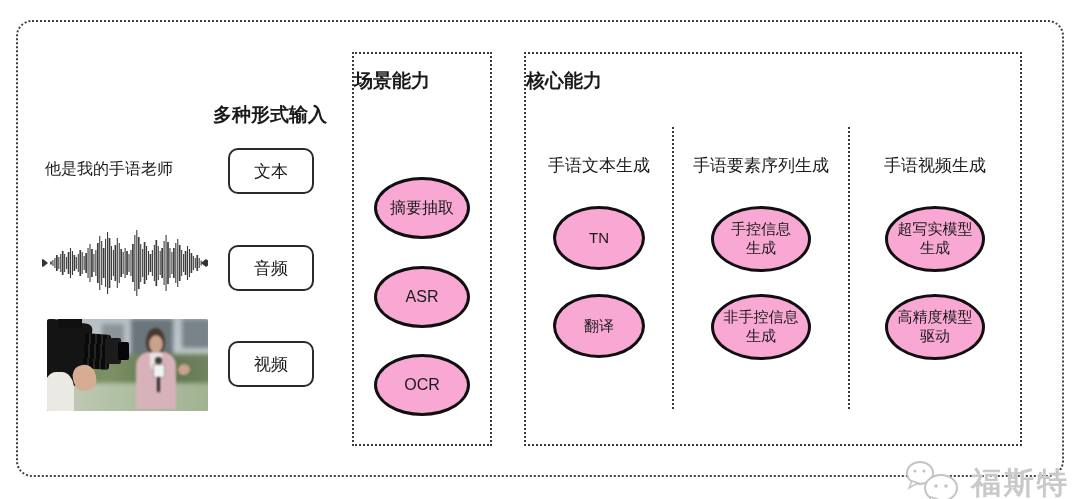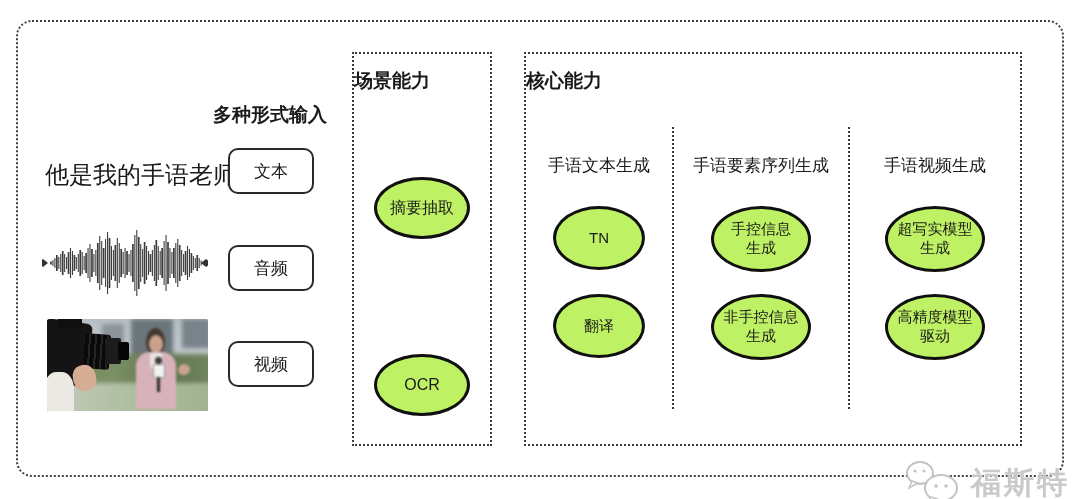--- a/index.html
+++ b/index.html
@@ -7,21 +7,21 @@
     position:relative;width:1080px;height:499px;background:#ffffff;overflow:hidden;
     font-family:"Liberation Sans","DejaVu Sans",sans-serif;color:#1a1a1a;
   }
   .outer-border{
     position:absolute;left:16px;top:20px;width:1044px;height:453px;
     border:2px dotted #3f3f3f;border-radius:16px;
   }
   
   .input-title{position:absolute;left:210px;top:102px;width:120px;text-align:center;
     font-size:19px;font-weight:bold;}
-  .sample-text{position:absolute;left:45px;top:159px;font-size:24px;white-space:nowrap;}
+  .sample-text{position:absolute;left:45px;top:159px;font-size:16px;white-space:nowrap;}
   .io-box{position:absolute;left:228px;width:82px;height:42px;border:2px solid #2a2a2a;
     border-radius:10px;display:flex;align-items:center;justify-content:center;
     font-size:17px;background:#fff;}
   .io-box.t1{top:148px}.io-box.t2{top:245px}.io-box.t3{top:341px}
   .waveform{position:absolute;left:42px;top:226px;}
   
   .photo{position:absolute;left:47px;top:319px;width:161px;height:92px;overflow:hidden;
     border-radius:2px;background:#b7c0c4;}
   .photo div{position:absolute;}
   .ph-sky{inset:0;background:linear-gradient(180deg,#b6bfc6 0%,#c2c9cc 36%,#b3bcb4 48%,#93a287 62%,#7e9070 80%,#87977b 100%);}
@@ -47,21 +47,21 @@
   .ph-sleeve{left:-2%;top:58%;width:19%;height:46%;background:#ebe9e4;border-radius:40% 40% 0 0;}
   .ph-hand{left:16%;top:50%;width:14%;height:28%;background:#d6ac92;border-radius:45%;transform:rotate(-15deg);}
   
   .panel{position:absolute;border:2px dotted #3a3a3a;background:transparent;}
   .scene-panel{left:352px;top:52px;width:136px;height:390px;}
   .core-panel{left:524px;top:52px;width:494px;height:390px;}
   .panel-title{position:absolute;top:14px;left:0;width:100%;
     font-size:19px;font-weight:bold;}
   .sub-title{position:absolute;top:78px;left:0;width:100%;text-align:center;font-size:17px;}
   .ellipse{position:absolute;left:50%;transform:translateX(-50%);
-    border:3px solid #101010;border-radius:50%;background:#bef264;
+    border:3px solid #101010;border-radius:50%;background:#f9a8d4;
     display:flex;align-items:center;justify-content:center;text-align:center;
     font-size:15px;line-height:1.25;white-space:pre-line;}
   .scene-panel .ellipse{width:90px;height:56px;font-size:16px;}
   .scene-panel .e1{top:123px}.scene-panel .e2{top:212px}.scene-panel .e3{top:300px}
   .col-sep{position:absolute;top:73px;height:282px;width:0;border-left:2px dotted #3a3a3a;}
   .sep1{left:146px}.sep2{left:322px}
   .core-col{position:absolute;top:0;height:100%;}
   .col1{left:0;width:146px}.col2{left:148px;width:174px}.col3{left:324px;width:170px}
   .col-header{position:absolute;top:100px;left:0;width:100%;text-align:center;font-size:17px;}
   .core-col .ellipse{width:94px;height:60px;text-align:center;}
@@ -193,20 +193,21 @@
     <div class="ph-hand"></div>
   </div>
 
   <div class="io-box t1">文本</div>
   <div class="io-box t2">音频</div>
   <div class="io-box t3">视频</div>
 
   <div class="panel scene-panel">
     <div class="panel-title">场景能力</div>
     <div class="ellipse e1">摘要抽取</div>
+    <div class="ellipse e2">ASR</div>
     <div class="ellipse e3">OCR</div>
   </div>
 
   <div class="panel core-panel">
     <div class="panel-title">核心能力</div>
     <div class="col-sep sep1"></div>
     <div class="col-sep sep2"></div>
 
     <div class="core-col col1">
       <div class="col-header">手语文本生成</div>

